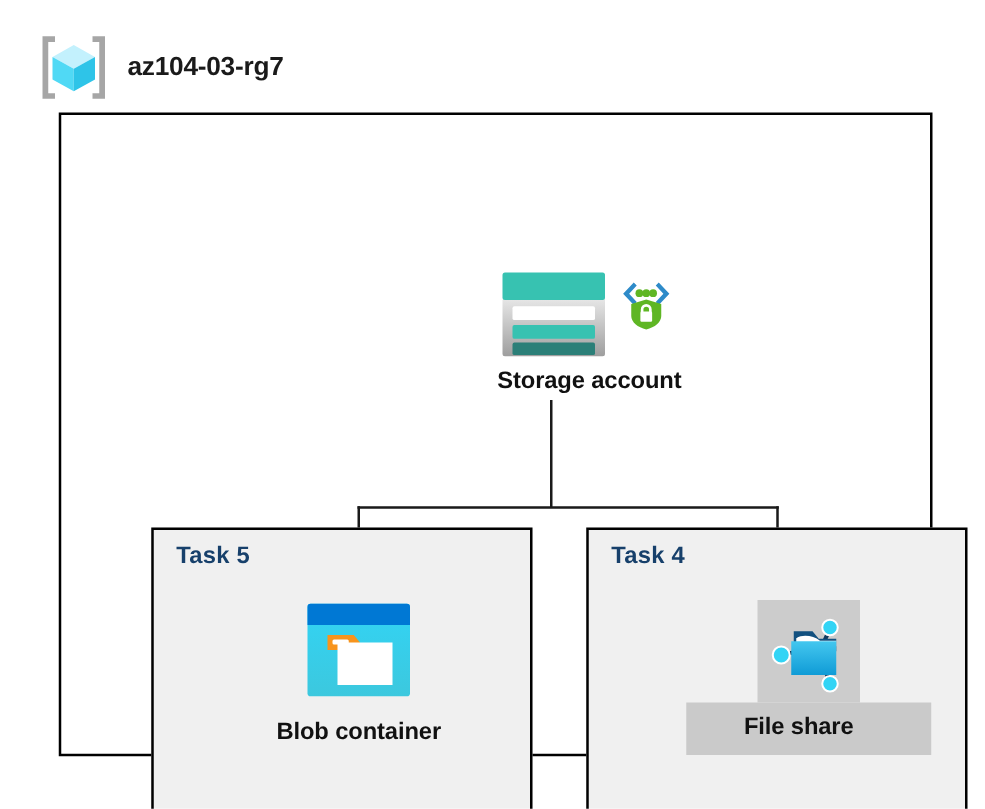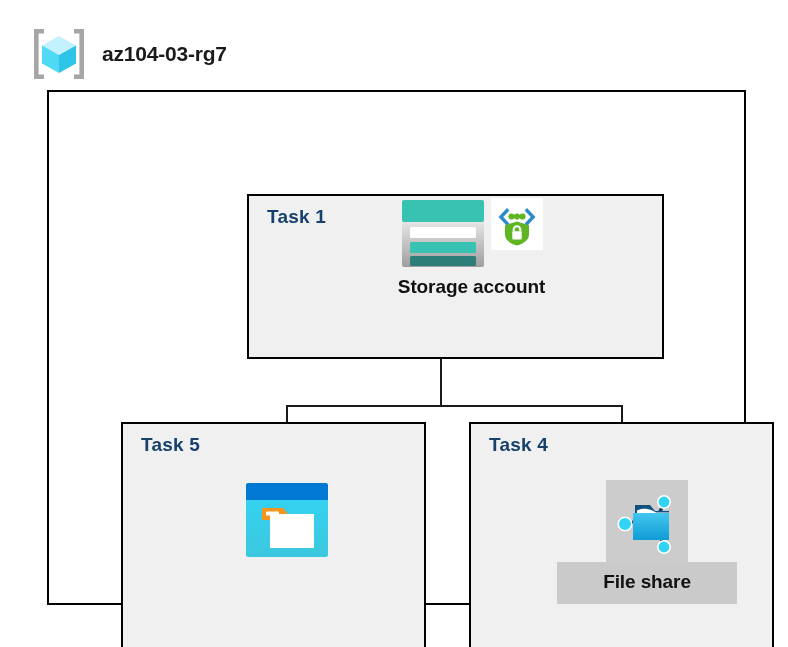--- a/index.html
+++ b/index.html
@@ -76,21 +76,21 @@
   }
   .node-caption {
     font-size: 19px;
     font-weight: bold;
     color: #111111;
     white-space: nowrap;
     letter-spacing: -0.1px;
   }
 
   
-  #node-storage-account { left: 345px; top: 106px; width: 155px; }
+  #node-storage-account { left: 345px; top: 124px; width: 155px; }
   #node-storage-account .icon-row {
     display: flex;
     align-items: flex-start;
     gap: 6px;
     height: 72px;
   }
   #node-storage-account .node-caption { margin-top: 6px; }
 
   
   #node-blob-container { left: 152px; top: 390px; width: 172px; }
@@ -102,21 +102,21 @@
     width: 82px;
     height: 82px;
     background: #cccccc;
     display: flex;
     align-items: center;
     justify-content: center;
   }
   #sel-label-bg {
     width: 180px;
     background: #cacaca;
-    padding: 9px 0 11px 0;
+    padding: 9px 16px 11px 0;
     text-align: center;
   }
 
   
   .conn {
     position: absolute;
     background: #1a1a1a;
   }
   .conn-v { width: 2px; }
   .conn-h { height: 2px; }
@@ -145,23 +145,20 @@
   <div id="rg-title">az104-03-rg7</div>
 </div>
 
 <div id="rg-boundary">
 
   <div class="conn conn-v" id="conn-trunk"></div>
   <div class="conn conn-h" id="conn-bar"></div>
   <div class="conn conn-v" id="conn-drop-left"></div>
   <div class="conn conn-v" id="conn-drop-right"></div>
 
-  <div class="task-box" id="task-1-box">
-    <div class="task-label">Task 1</div>
-  </div>
 
   <div class="node" id="node-storage-account">
     <div class="icon-row">
       <svg width="84" height="72" viewBox="0 0 84 72">
         <defs>
           <linearGradient id="saBody" x1="0" y1="0" x2="0" y2="1">
             <stop offset="0" stop-color="#e8e8e8"></stop>
             <stop offset="1" stop-color="#9e9e9e"></stop>
           </linearGradient>
         </defs>
@@ -205,20 +202,21 @@
         </linearGradient>
       </defs>
       <rect x="1" y="1" width="82" height="74" rx="2.5" fill="url(#blobBody)"></rect>
       <path d="M1 3.5 A2.5 2.5 0 0 1 3.5 1 L80.5 1 A2.5 2.5 0 0 1 83 3.5 L83 18 L1 18 Z" fill="#0078d4"></path>
 
       <path d="M17 26 L38 26 L43 32 L38 38 L17 38 Z" fill="#f7941d"></path>
       <rect x="21" y="29.5" width="13" height="4" rx="1.2" fill="#ffffff"></rect>
 
       <rect x="25" y="32" width="44" height="34" fill="#ffffff"></rect>
     </svg>
+    <div class="node-caption">Blob container</div>
   </div>
 
   <div class="task-box" id="task-3-box">
     <div class="task-label">Task 4</div>
   </div>
 
   <div class="node" id="node-file-share">
     <div id="sel-icon-bg">
       <svg width="72" height="72" viewBox="0 0 72 72">
         <defs>

